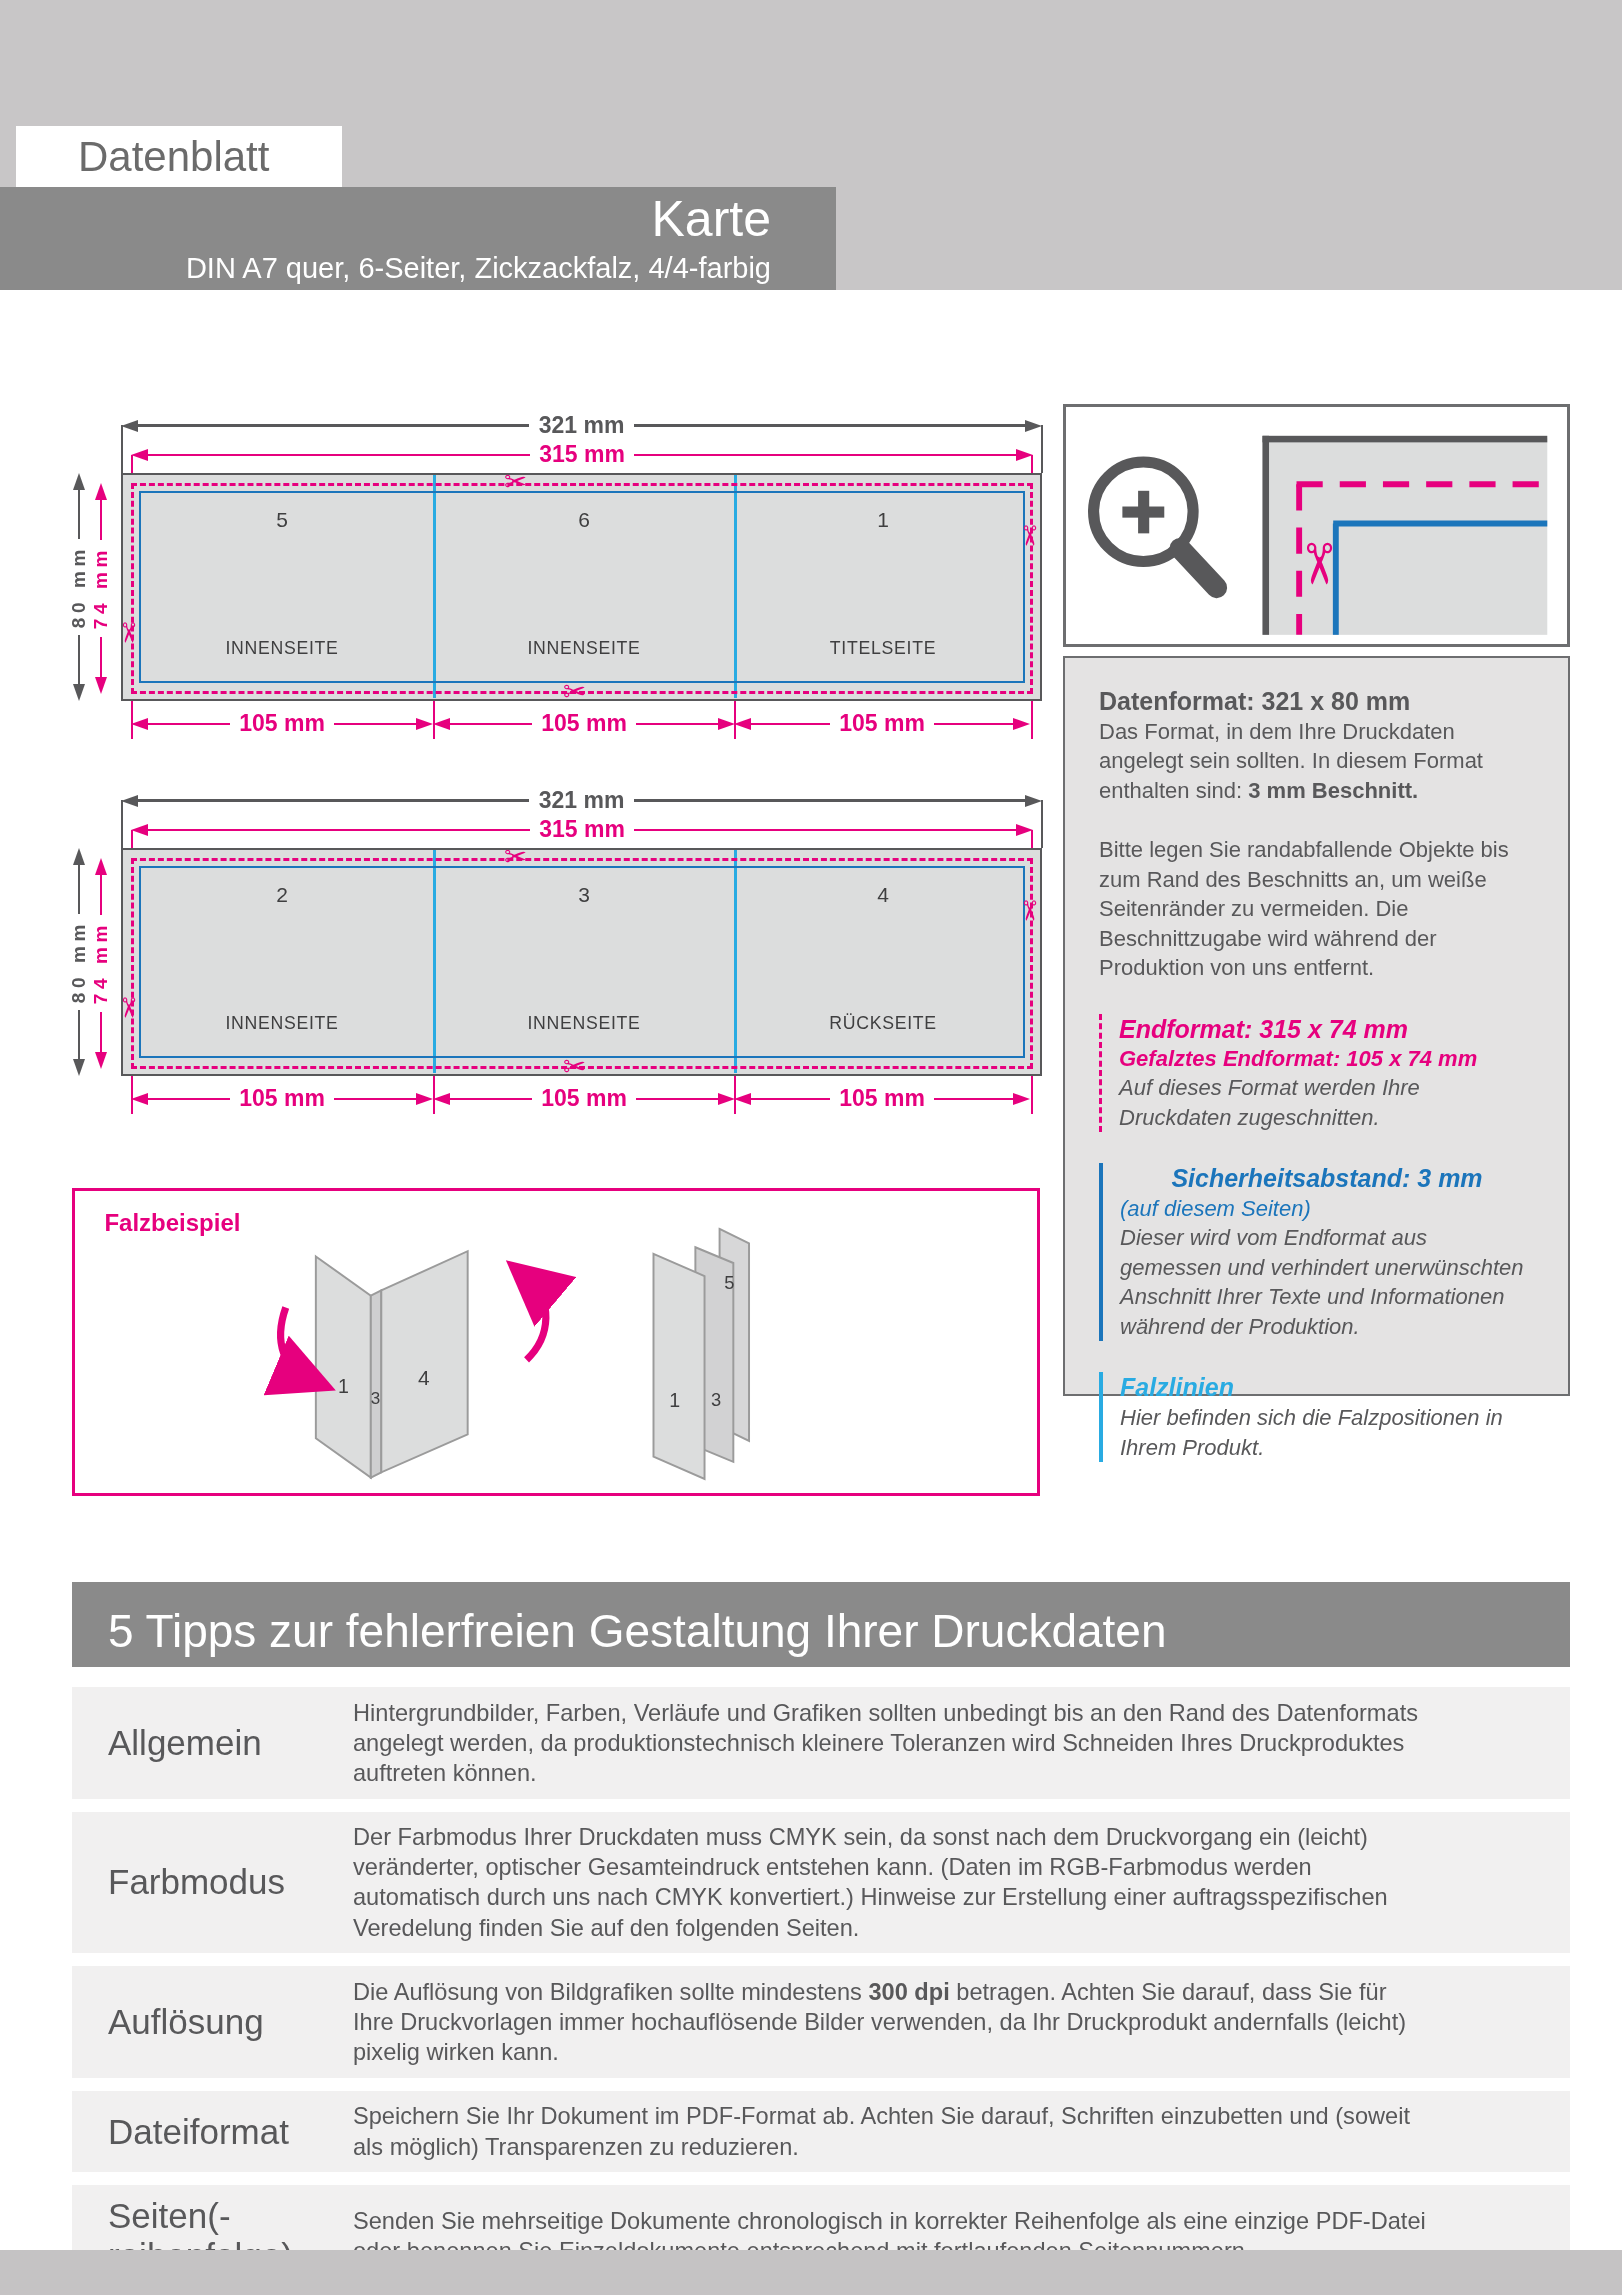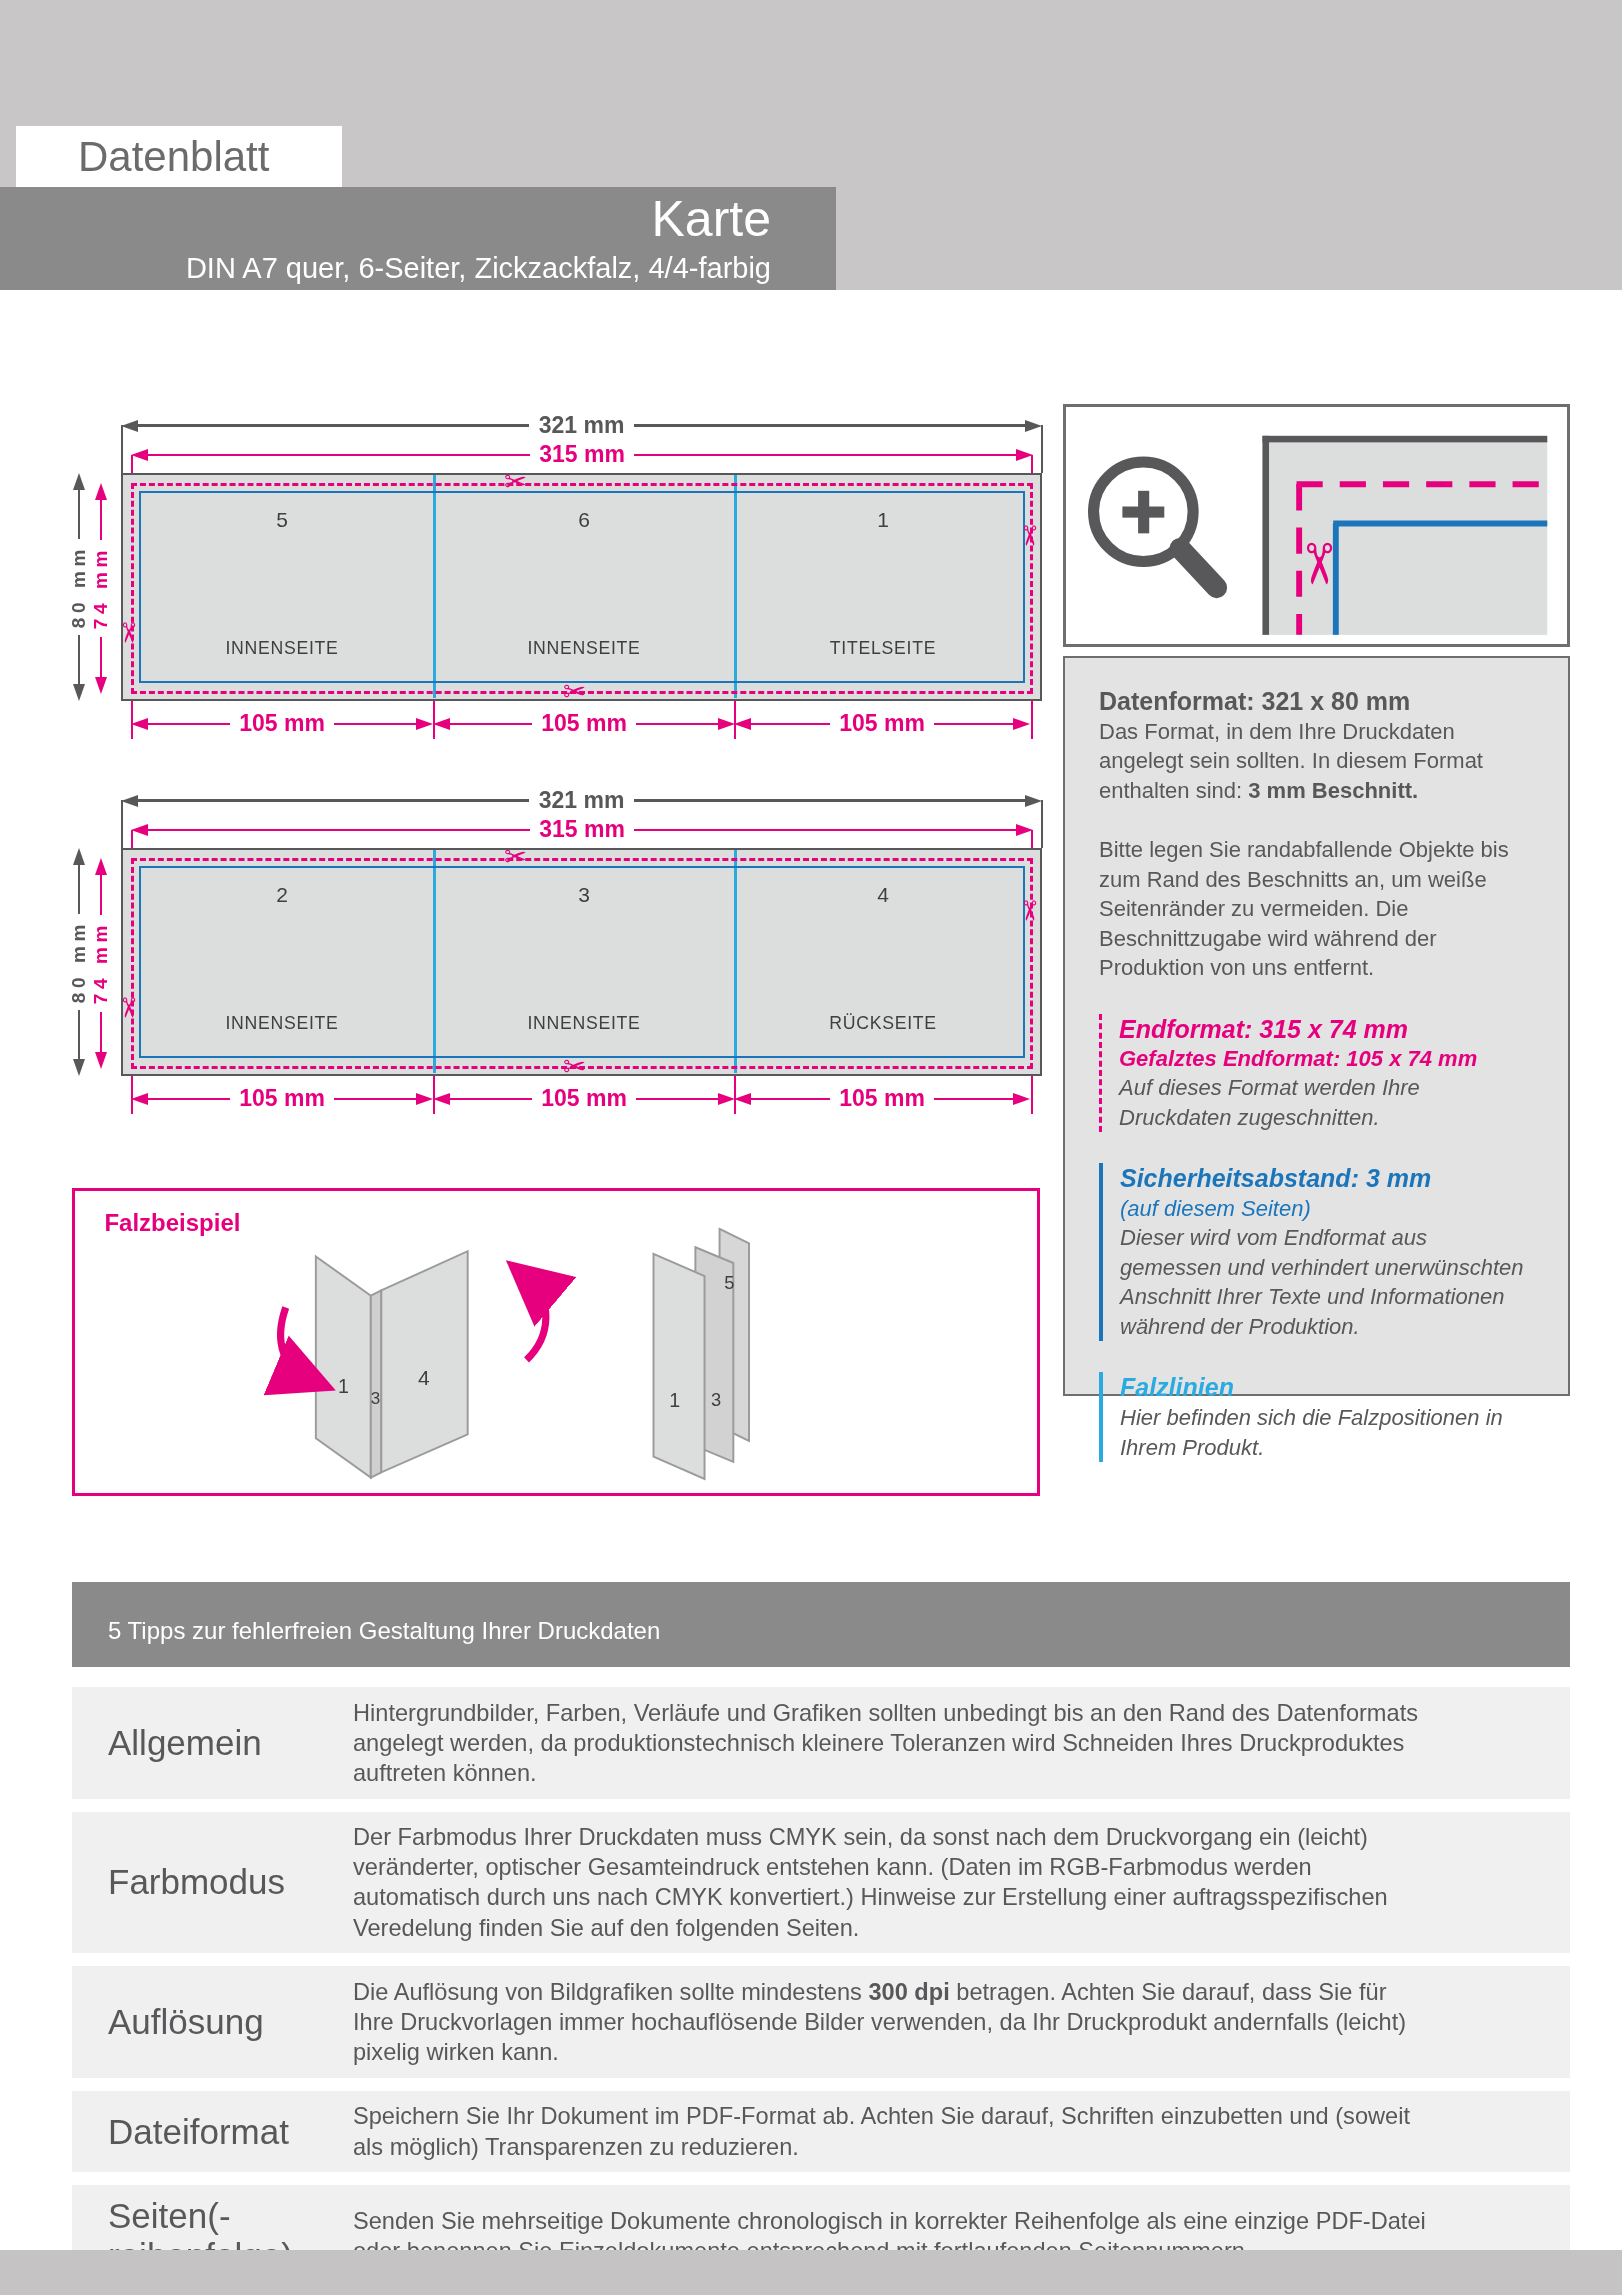--- a/index.html
+++ b/index.html
@@ -70,33 +70,33 @@
   .falz-box svg { position:absolute; left:0; top:0; }
 
   
   .zoom-box { left:1063px; top:404px; width:507px; height:243px; background:#ffffff; border:3.3px solid #6d6e70; box-sizing:border-box; }
   .info-panel { left:1063px; top:656px; width:507px; height:740px; background:var(--panel_gray); border:2.6px solid #6d6e70; box-sizing:border-box; padding:27.5px 34px 0 34px; }
   .ip-h  { margin:0; font-size:25px; font-weight:bold; line-height:1.25; }
   .ip-h2 { margin:0; font-size:22px; font-weight:bold; line-height:1.3; }
   .ip-p  { margin:0; font-size:22px; line-height:1.34; color:#58585a; }
   .gray   { color:#58585a; }
   .magenta{ color:var(--magenta); }
-  .blue   { color:var(--blue); }
+  .blue   { color:var(--blue);text-align:center; }
   .cyan   { color:var(--cyan); }
   .blue-reg { color:var(--blue); font-weight:normal; }
   .mt { margin-top:30px; }
   .ip-block { margin-top:31px; padding-left:17px;font-style:italic; }
   .endformat    { border-left:3.9px dashed var(--magenta); }
   .safety-block { border-left:4.6px solid var(--blue); }
   .fold-block   { border-left:4.6px solid var(--cyan); }
 
   
   .tips-bar { left:72px; top:1582px; width:1498px; height:85px; background:var(--band_gray);
               display:flex; align-items:center; box-sizing:border-box; padding-left:36px; }
-  .tips-bar span { color:#ffffff; font-size:24px;margin-top:13px; }
+  .tips-bar span { color:#ffffff; font-size:46px;margin-top:13px; }
   .tips-rows { left:72px; top:1687px; width:1498px; }
   .tips-row { position:relative; background:var(--row_gray); display:flex; margin-bottom:13px; padding:10.5px 0; }
   .tips-row .rlabel { width:281px; flex:0 0 281px; padding-left:36px; box-sizing:border-box;
                       display:flex; align-items:center; font-size:35px; color:#58585a; }
   .tips-row .rtext { width:1073px; flex:0 0 1073px; font-size:23.6px; line-height:1.28; color:#58585a;
                      display:flex; flex-direction:column; justify-content:center; }
   .tips-row .rtext p { margin:0; }
 
   .footer-band { left:0; top:2250px; width:1623px; height:46px; background:var(--footer_gray); }
 </style>

